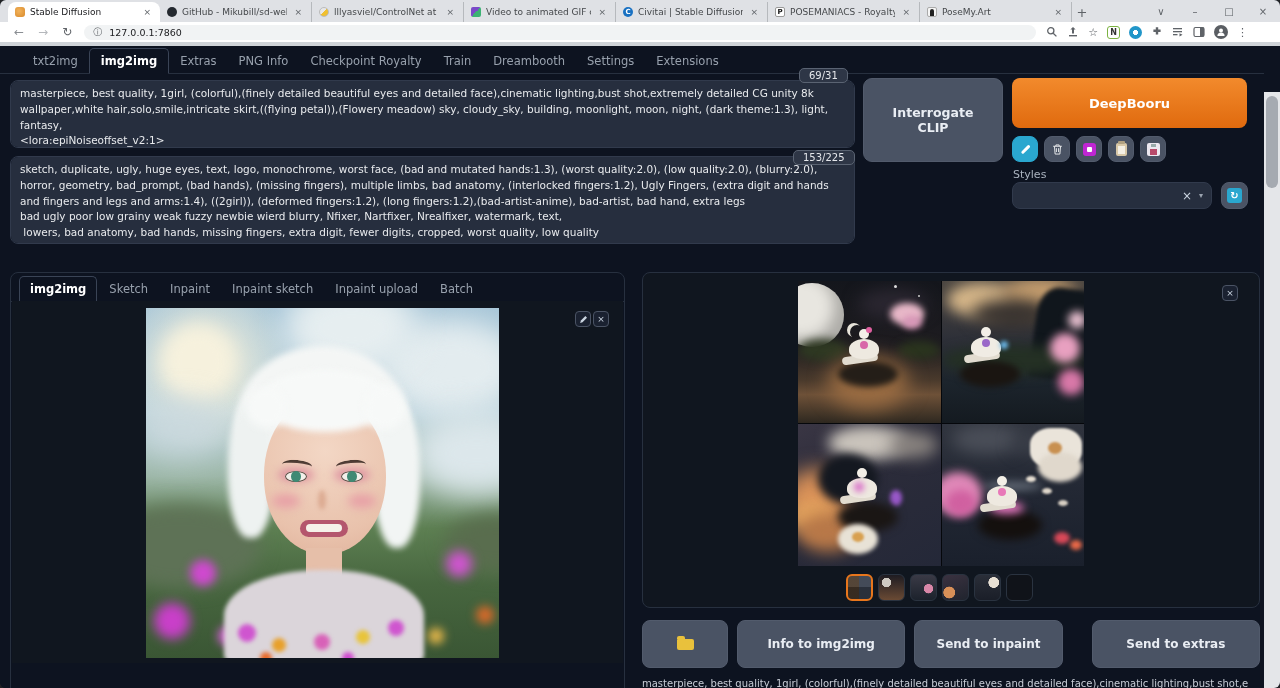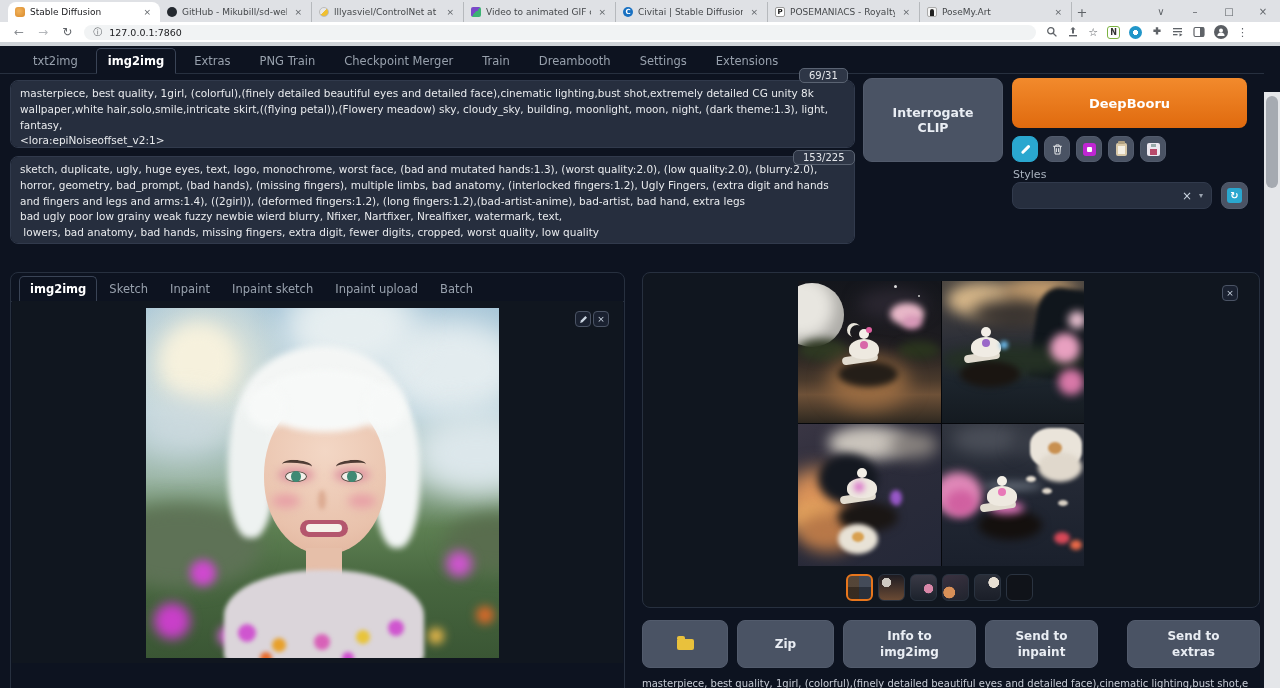--- a/index.html
+++ b/index.html
@@ -1,17 +1,17 @@
 <!DOCTYPE html>
 <html><head>
 <meta charset="utf-8">
 <style>
   html,body{margin:0;padding:0;background:#202124;}
   #root{position:relative;width:1280px;height:688px;overflow:hidden;
-        font-family:"DejaVu Sans",sans-serif;background:#0d1320;}
+        font-family:"DejaVu Sans",sans-serif;background:#0d1320;border-radius:6px;}
   .b{position:absolute;}
 
   
   #tabstrip{position:absolute;left:0;top:0;width:1280px;height:22px;background:#dfe1e5;display:flex;align-items:flex-end;}
   .ctab{height:20px;width:152px;display:flex;align-items:center;gap:5px;padding:0 7px;box-sizing:border-box;
         font-size:9px;color:#45484b;border-right:1px solid #b6b9bd;cursor:default;}
   .ctab.active{background:#ffffff;border-radius:8px 8px 0 0;border-right:none;color:#202124;}
   .ctitle{flex:1;white-space:nowrap;overflow:hidden;text-overflow:clip;}
   .tclose{font-size:9px;color:#5f6368;padding:0 2px;}
   .fav{width:10px;height:10px;border-radius:50%;flex:0 0 10px;display:flex;align-items:center;justify-content:center;
@@ -38,21 +38,21 @@
   .extn{width:13px;height:13px;background:#fff;border:1.5px solid #7cb342;border-radius:3px;box-sizing:border-box;
         font-size:8px;font-weight:bold;color:#333;display:flex;align-items:center;justify-content:center;}
   .bluedot{width:13px;height:13px;border-radius:50%;background:radial-gradient(circle,#fff 0 25%,#2196c9 30%);}
   .avatar{width:14px;height:14px;border-radius:50%;background:#5a5e63;display:flex;align-items:center;justify-content:center;}
   .dots{font-size:11px;color:#5f6368;}
   #chrome-edge{position:absolute;left:0;top:42px;width:1280px;height:4px;background:#cfd3d8;}
 
   
   #page{position:absolute;left:0;top:46px;width:1280px;height:642px;background:#0d1320;color:#d5dae3;}
 
-  #navtabs{position:absolute;left:0;top:2px;width:1264px;display:flex;align-items:flex-end;gap:7px;padding-left:22px;
+  #navtabs{position:absolute;left:0;top:2px;width:1264px;display:flex;align-items:flex-end;gap:0;padding-left:22px;
            border-bottom:1px solid #27303f;box-sizing:border-box;}
   .ntab{padding:5px 11px;font-size:11.5px;color:#98a1ad;cursor:pointer;}
   .ntab.active{color:#fff;font-weight:bold;border:1px solid #3a4456;border-bottom:1px solid #0d1320;
                border-radius:5px 5px 0 0;margin-bottom:-1px;background:#0d1320;}
 
   textarea.prompt{position:absolute;box-sizing:border-box;background:#262e3e;border:1px solid #313a4c;border-radius:8px;
         color:#e8eaed;font-family:"DejaVu Sans",sans-serif;font-size:10.5px;line-height:1.5;padding:5px 9px;resize:none;outline:none;}
   .counter{position:absolute;background:#2e3646;border:1px solid #5a6372;border-radius:5px;padding:1px 9px;
            font-size:10px;color:#e5e7eb;z-index:3;}
 
@@ -221,22 +221,22 @@
     </div>
   </div>
   <div id="chrome-edge"></div>
 
   <div id="page">
 
     <div id="navtabs">
       <div class="ntab">txt2img</div>
       <div class="ntab active">img2img</div>
       <div class="ntab">Extras</div>
-      <div class="ntab">PNG Train</div>
-      <div class="ntab">Checkpoint Merger</div>
+      <div class="ntab">PNG Info</div>
+      <div class="ntab">Checkpoint Royalty</div>
       <div class="ntab">Train</div>
       <div class="ntab">Dreambooth</div>
       <div class="ntab">Settings</div>
       <div class="ntab">Extensions</div>
     </div>
 
     <textarea class="prompt" id="prompt-box" style="left: 10px; top: 34px; width: 845px; height: 68px;" spellcheck="false">masterpiece, best quality, 1girl, (colorful),(finely detailed beautiful eyes and detailed face),cinematic lighting,bust shot,extremely detailed CG unity 8k wallpaper,white hair,solo,smile,intricate skirt,((flying petal)),(Flowery meadow) sky, cloudy_sky, building, moonlight, moon, night, (dark theme:1.3), light, fantasy,
 &lt;lora:epiNoiseoffset_v2:1&gt;</textarea>
     <div class="counter" style="left:799px;top:22px;">69/31</div>
 
@@ -436,21 +436,20 @@
         <div class="thumb" style="background:radial-gradient(circle at 25% 70%,#d89058 0 22%,transparent 24%),linear-gradient(160deg,#3a3240,#20242e);"></div>
         <div class="thumb" style="background:radial-gradient(circle at 75% 30%,#e8e0d4 0 20%,transparent 22%),linear-gradient(180deg,#2a2e38,#1a1e28);"></div>
         <div class="thumb" style="background:#101319;"></div>
       </div>
     </div>
 
     <div id="gbuttons">
       <div class="graybtn gbtn" id="gbtn-folder">
         <span class="folder"></span>
       </div>
-      <div class="graybtn gbtn">Zip</div>
       <div class="graybtn gbtn" style="padding:0 18px;">Info to img2img</div>
       <div class="graybtn gbtn" style="padding:0 8px;">Send to inpaint</div>
       <div class="graybtn gbtn" style="padding:0 18px;margin-left:20px;">Send to extras</div>
     </div>
     <div id="geninfo">masterpiece, best quality, 1girl, (colorful),(finely detailed beautiful eyes and detailed face),cinematic lighting,bust shot,extremely detailed CG unity 8k wallpaper,white hair,solo,smile,intricate skirt,((flying petal)),(Flowery meadow) sky, cloudy_sky,</div>
 
     <div id="scrollbar">
       <div id="scrollthumb"></div>
     </div>
   </div>

